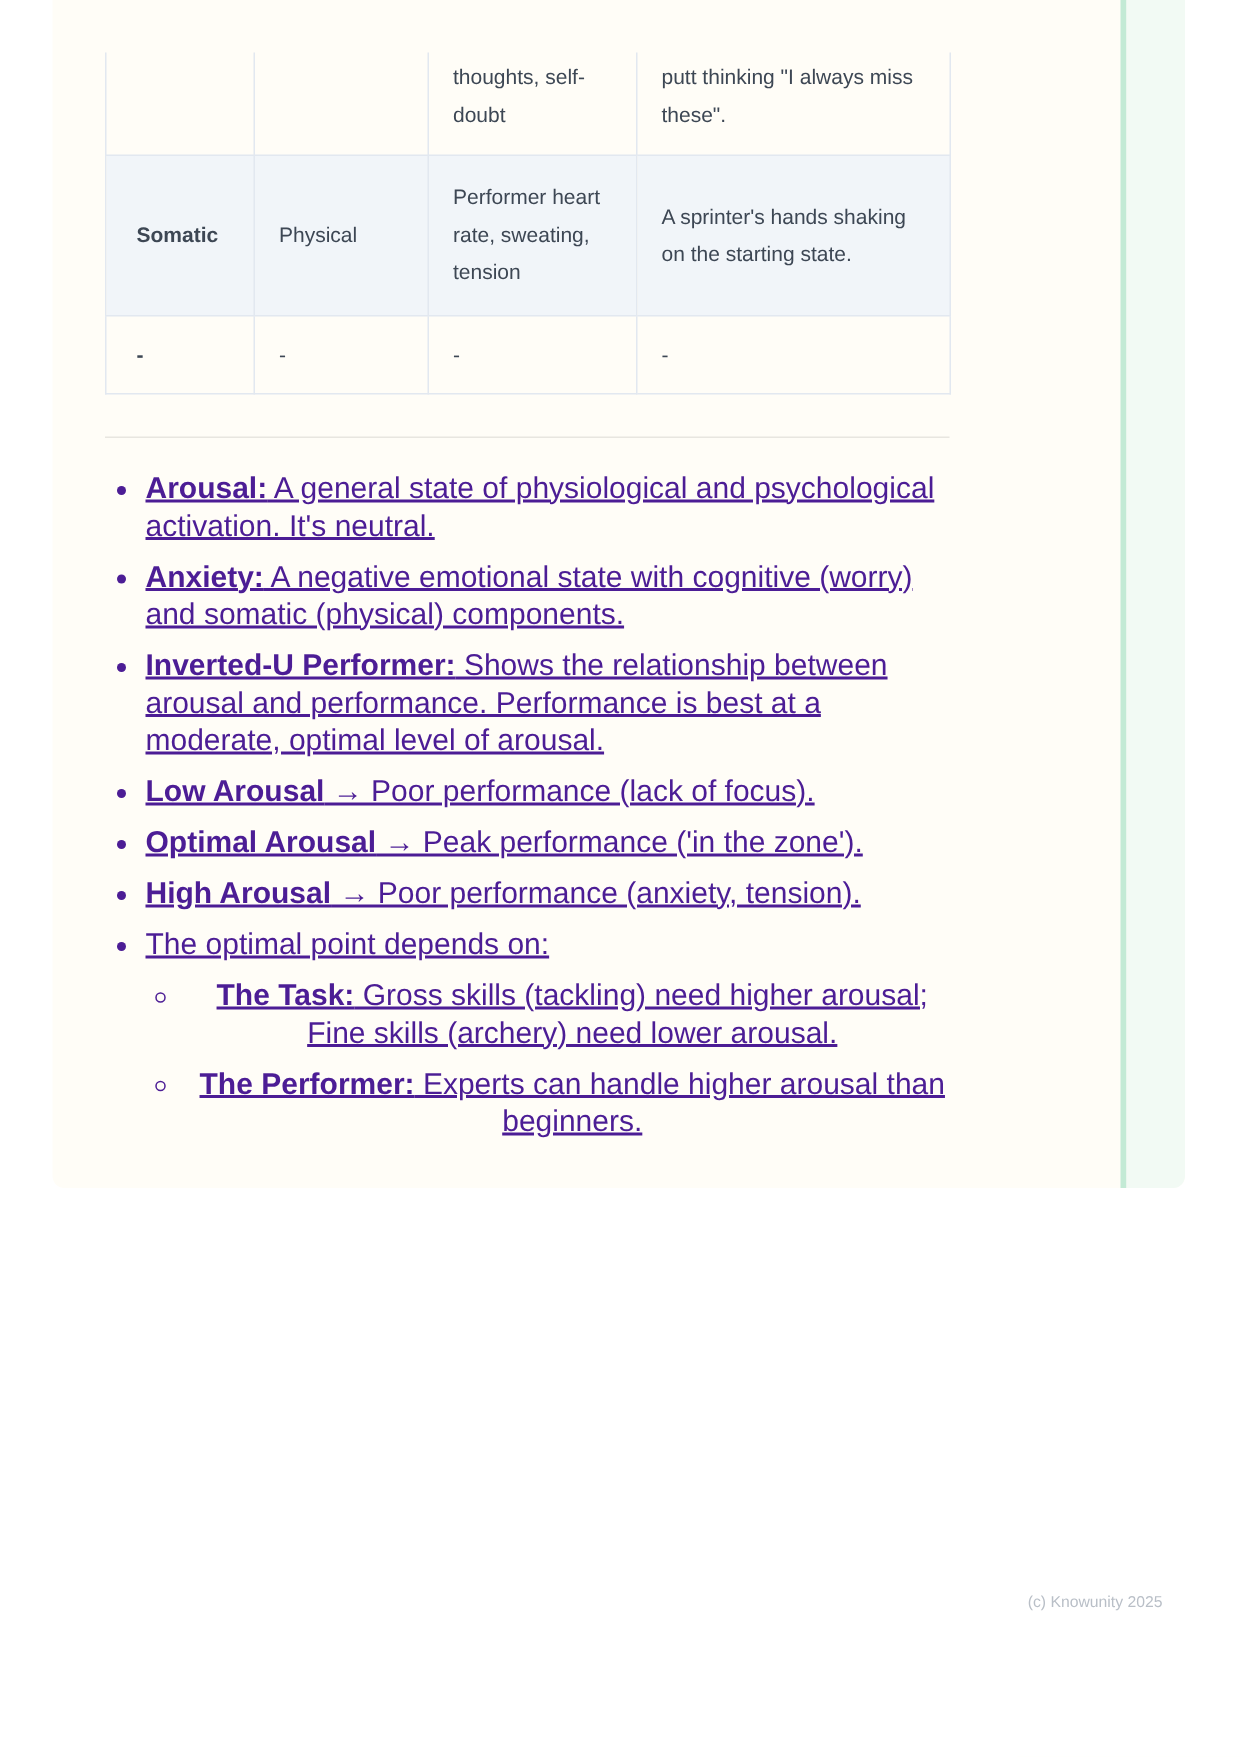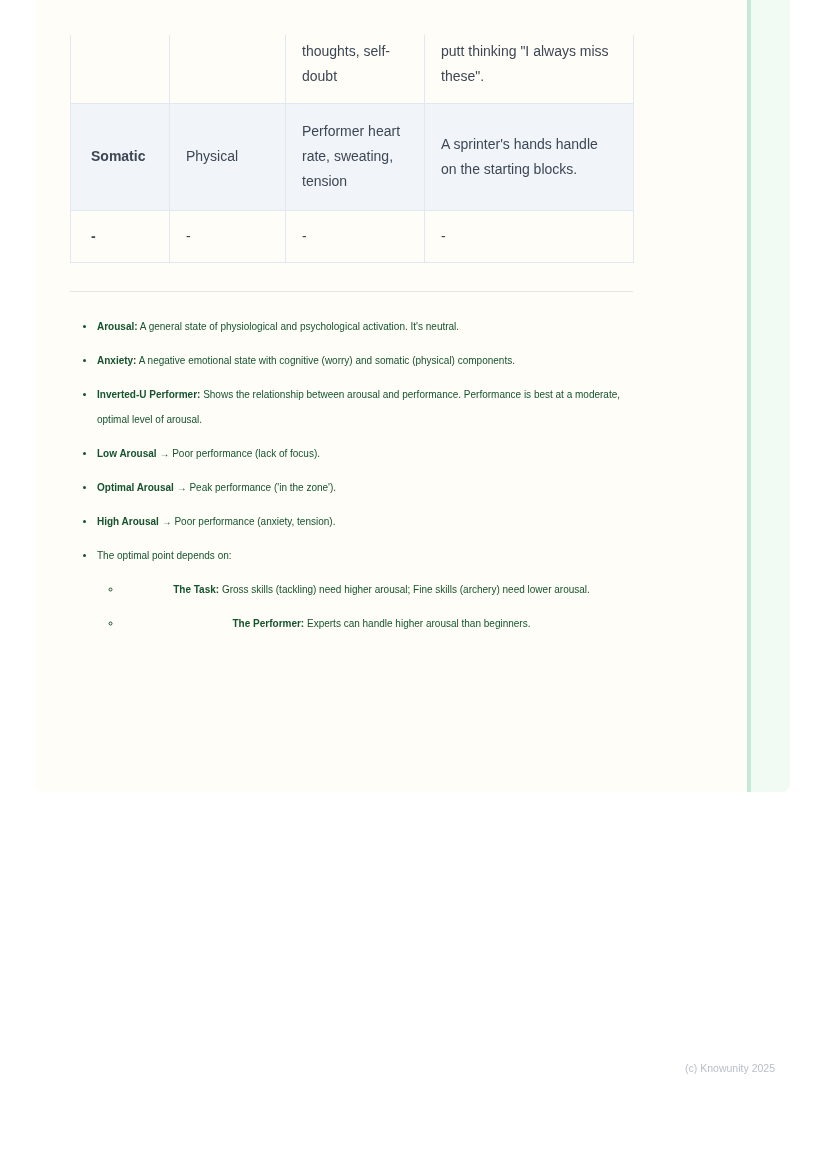--- a/index.html
+++ b/index.html
@@ -69,24 +69,25 @@
     font-size: 21px;
     line-height: 27px;
     font-weight: 700;
     color: #a7e7c3;
     letter-spacing: 0.2px;
   }
   ul.summary-list {
     margin-top: 22px;
     padding-left: 26px;
     width: 570px;
-    font-size: 10px;
+    font-size: 20px;
     line-height: 25px;
-    color: #14532d;
+    color: #4c1d95;
     list-style: disc;
+    text-decoration: underline;
   }
   ul.summary-list > li { margin-bottom: 9px; padding-left: 1px; }
   ul.sublist {
     list-style: circle;
     padding-left: 25px;
     margin-top: 9px;
     text-align: center;
   }
   ul.sublist > li { margin-bottom: 9px; padding-left: 1px; }
   strong { font-weight: 700; }
@@ -119,21 +120,21 @@
           <tr>
             <td></td>
             <td></td>
             <td>thoughts, self-doubt</td>
             <td>putt thinking "I always miss these".</td>
           </tr>
           <tr class="highlight">
             <td>Somatic</td>
             <td>Physical</td>
             <td>Performer heart rate, sweating, tension</td>
-            <td>A sprinter's hands handle on the starting blocks.</td>
+            <td>A sprinter's hands shaking on the starting state.</td>
           </tr>
           <tr>
             <td>-</td>
             <td>-</td>
             <td>-</td>
             <td>-</td>
           </tr>
         </tbody>
     </table>
 

